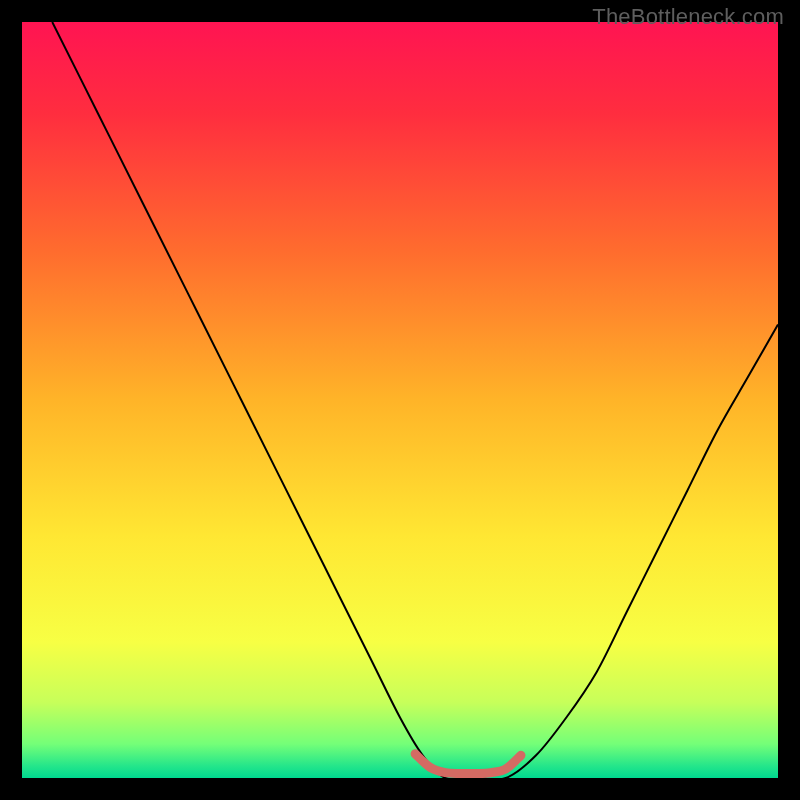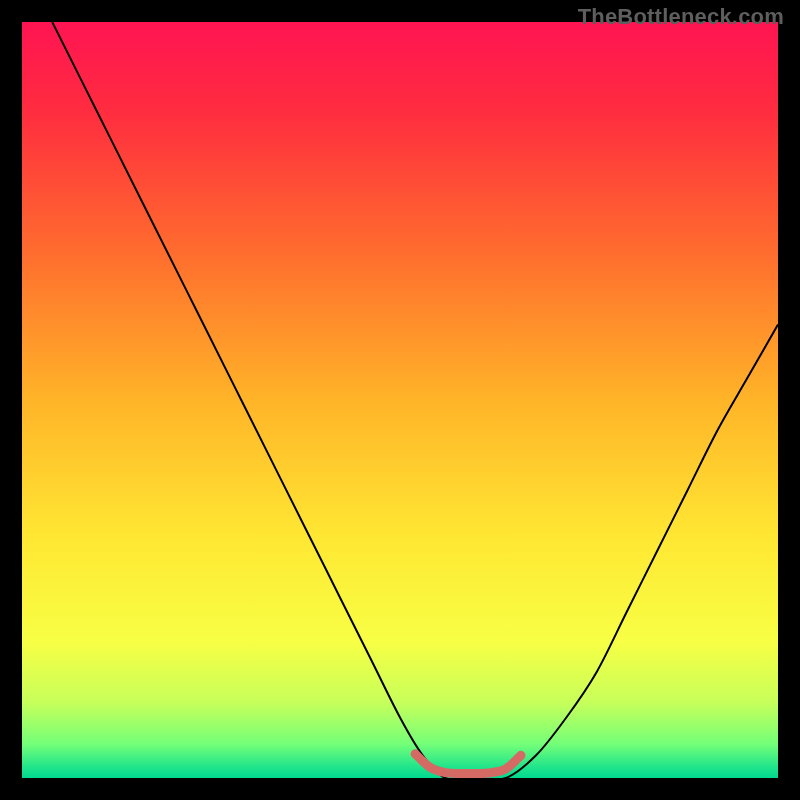--- a/index.html
+++ b/index.html
@@ -30,21 +30,21 @@
     top: 0;
     width: 100%;
     height: 100%;
   }
   .watermark {
     position: absolute;
     top: 4px;
     right: 16px;
     font-family: Arial, Helvetica, sans-serif;
     font-size: 22px;
-    font-weight: 700;
+    font-weight: 400;
     color: #5e5e5e;
     letter-spacing: 0.2px;
   }
   svg.curves {
     position: absolute;
     left: 0;
     top: 0;
     width: 100%;
     height: 100%;
   }

